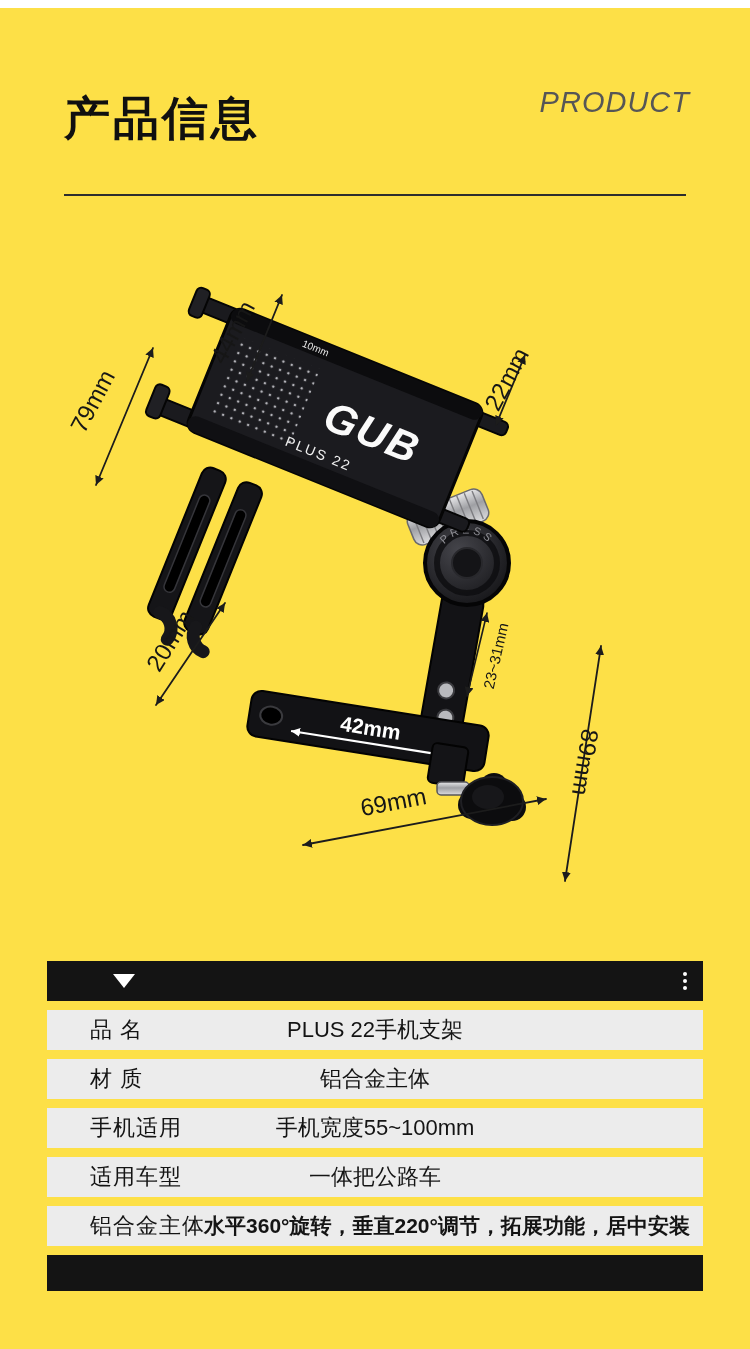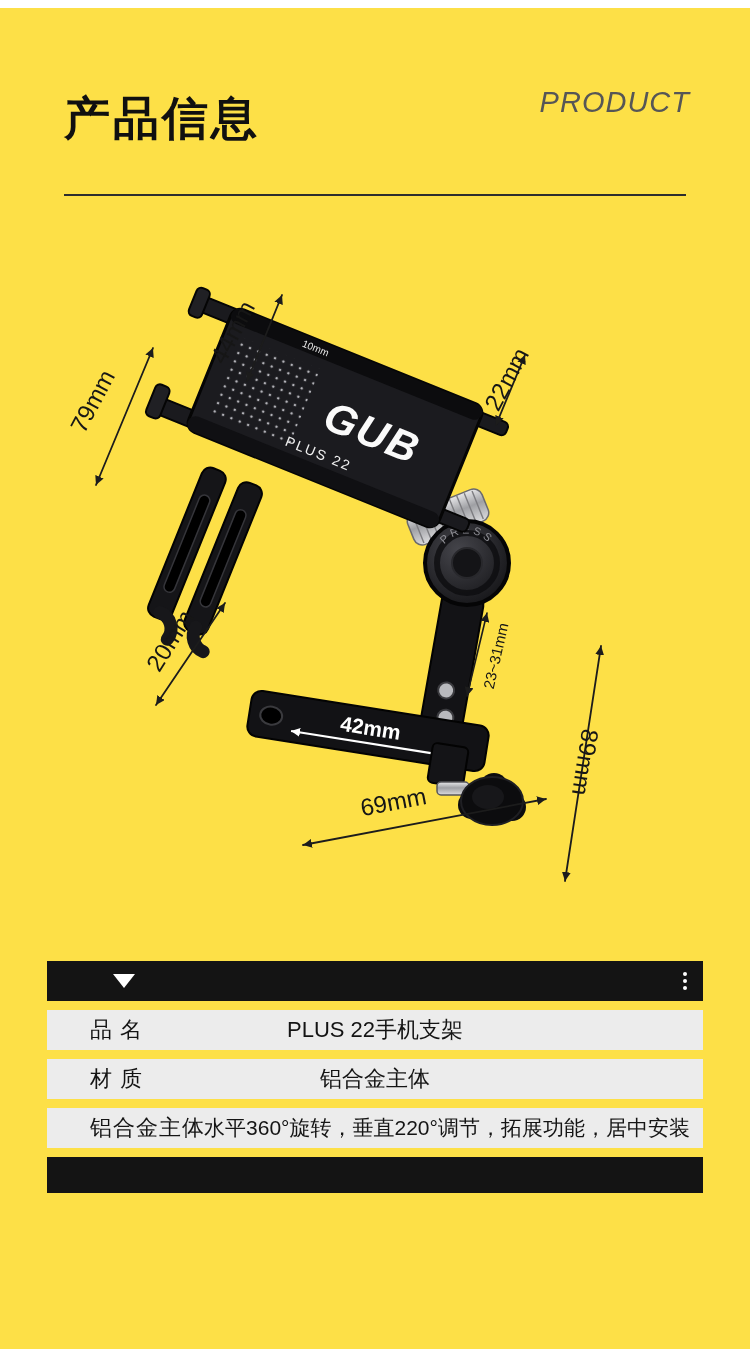--- a/index.html
+++ b/index.html
@@ -20,21 +20,21 @@
   .spec-header{height:40px;background:#141414;display:flex;align-items:center;}
   .tri{width:0;height:0;border-left:11px solid transparent;border-right:11px solid transparent;
        border-top:14px solid #ffffff;margin-left:66px;}
   .dots{margin-left:auto;margin-right:16px;display:flex;flex-direction:column;gap:3px;}
   .dots i{width:4px;height:4px;border-radius:50%;background:#ffffff;display:block;}
   .spec-row{position:relative;height:40px;background:#ececec;margin-top:9px;}
   .spec-label{position:absolute;left:43px;top:0;line-height:40px;font-size:22px;color:#141414;
               font-weight:500;letter-spacing:1px;white-space:nowrap;}
   .spec-value{position:absolute;left:0;right:0;top:0;line-height:40px;text-align:center;
               font-size:22px;color:#141414;white-space:nowrap;}
-  .spec-row.wide .spec-value{left:150px;right:6px;font-size:21px;}
+  .spec-row.wide .spec-value{left:150px;right:6px;font-size:21px;font-weight:bold;}
   .spec-footer{height:36px;background:#141414;margin-top:9px;}
 </style>
 </head>
 <body>
 
 <div class="page">
 
   <h1 class="title">产品信息</h1>
   <div class="subtitle">
     <div>PRODUCT</div>
@@ -174,20 +174,28 @@
     </div>
 
     <div class="spec-row">
       <span class="spec-label">品 名</span>
       <span class="spec-value">PLUS 22手机支架</span>
     </div>
     <div class="spec-row">
       <span class="spec-label">材 质</span>
       <span class="spec-value">铝合金主体</span>
     </div>
+    <div class="spec-row">
+      <span class="spec-label">手机适用</span>
+      <span class="spec-value">手机宽度55~100mm</span>
+    </div>
+    <div class="spec-row">
+      <span class="spec-label">适用车型</span>
+      <span class="spec-value">一体把公路车</span>
+    </div>
     <div class="spec-row wide">
       <span class="spec-label">铝合金主体</span>
       <span class="spec-value">水平360°旋转，垂直220°调节，拓展功能，居中安装</span>
     </div>
 
     <div class="spec-footer"></div>
   </div>
 
 </div>
 

